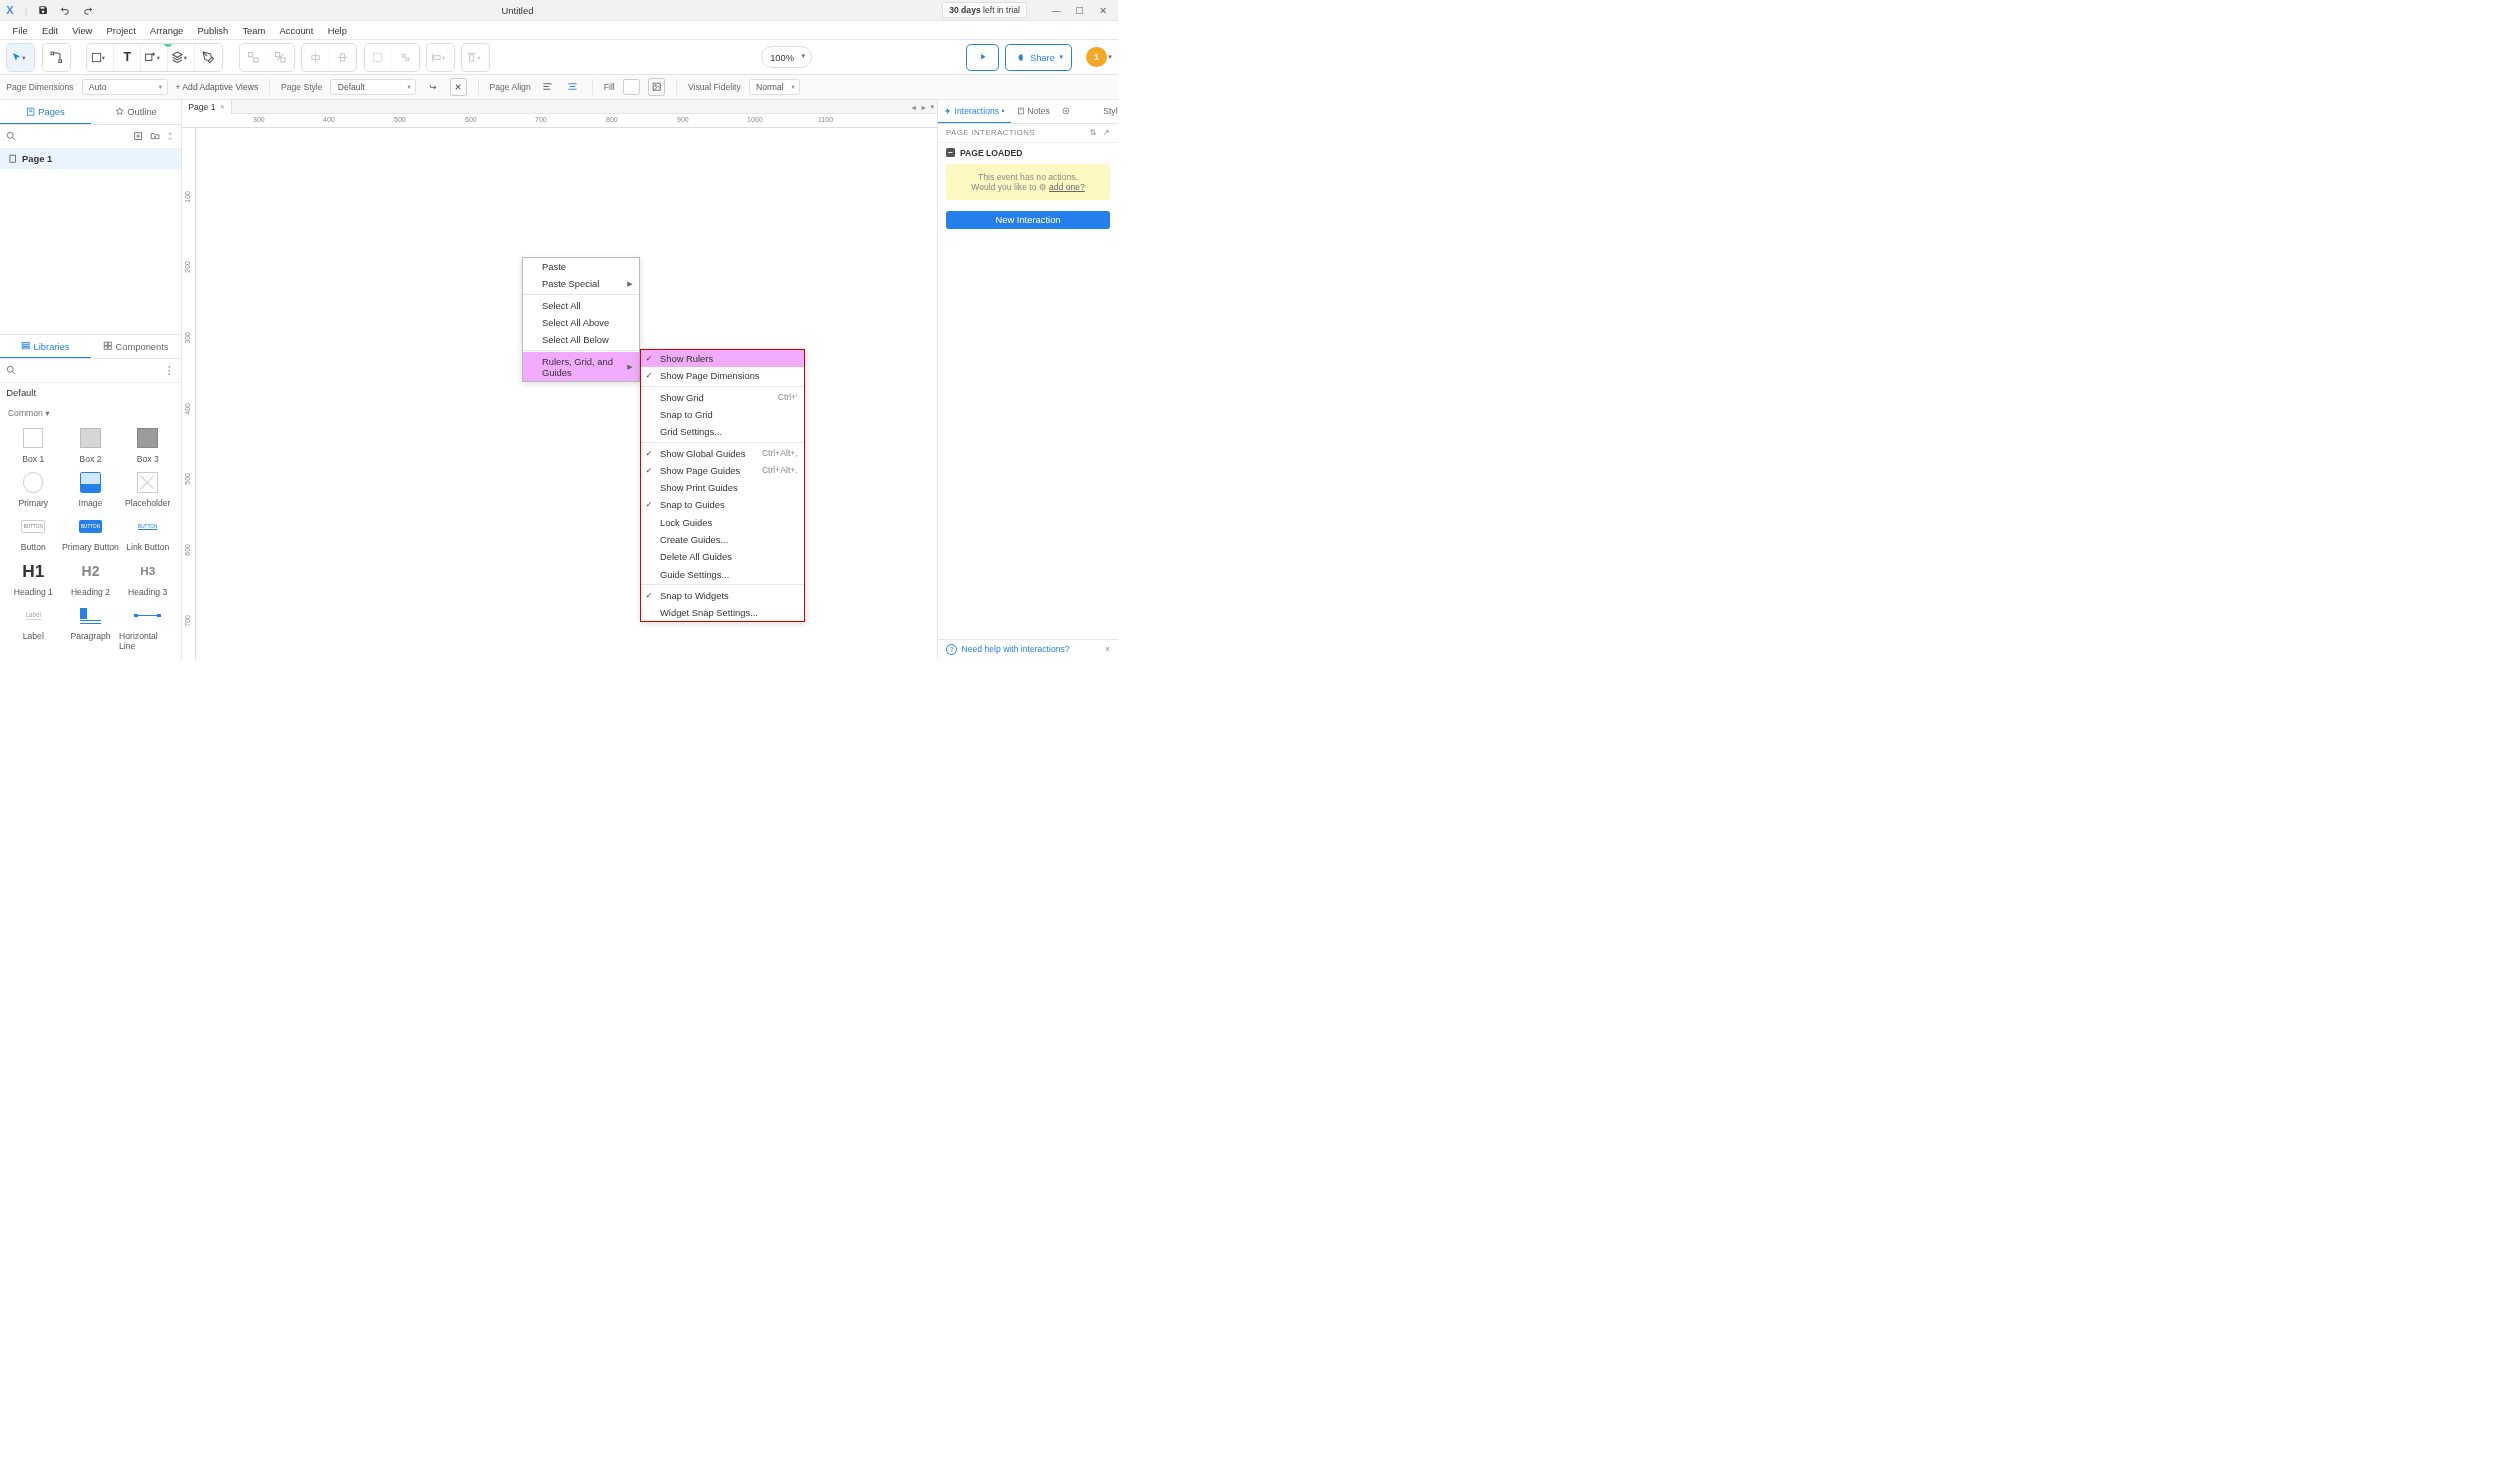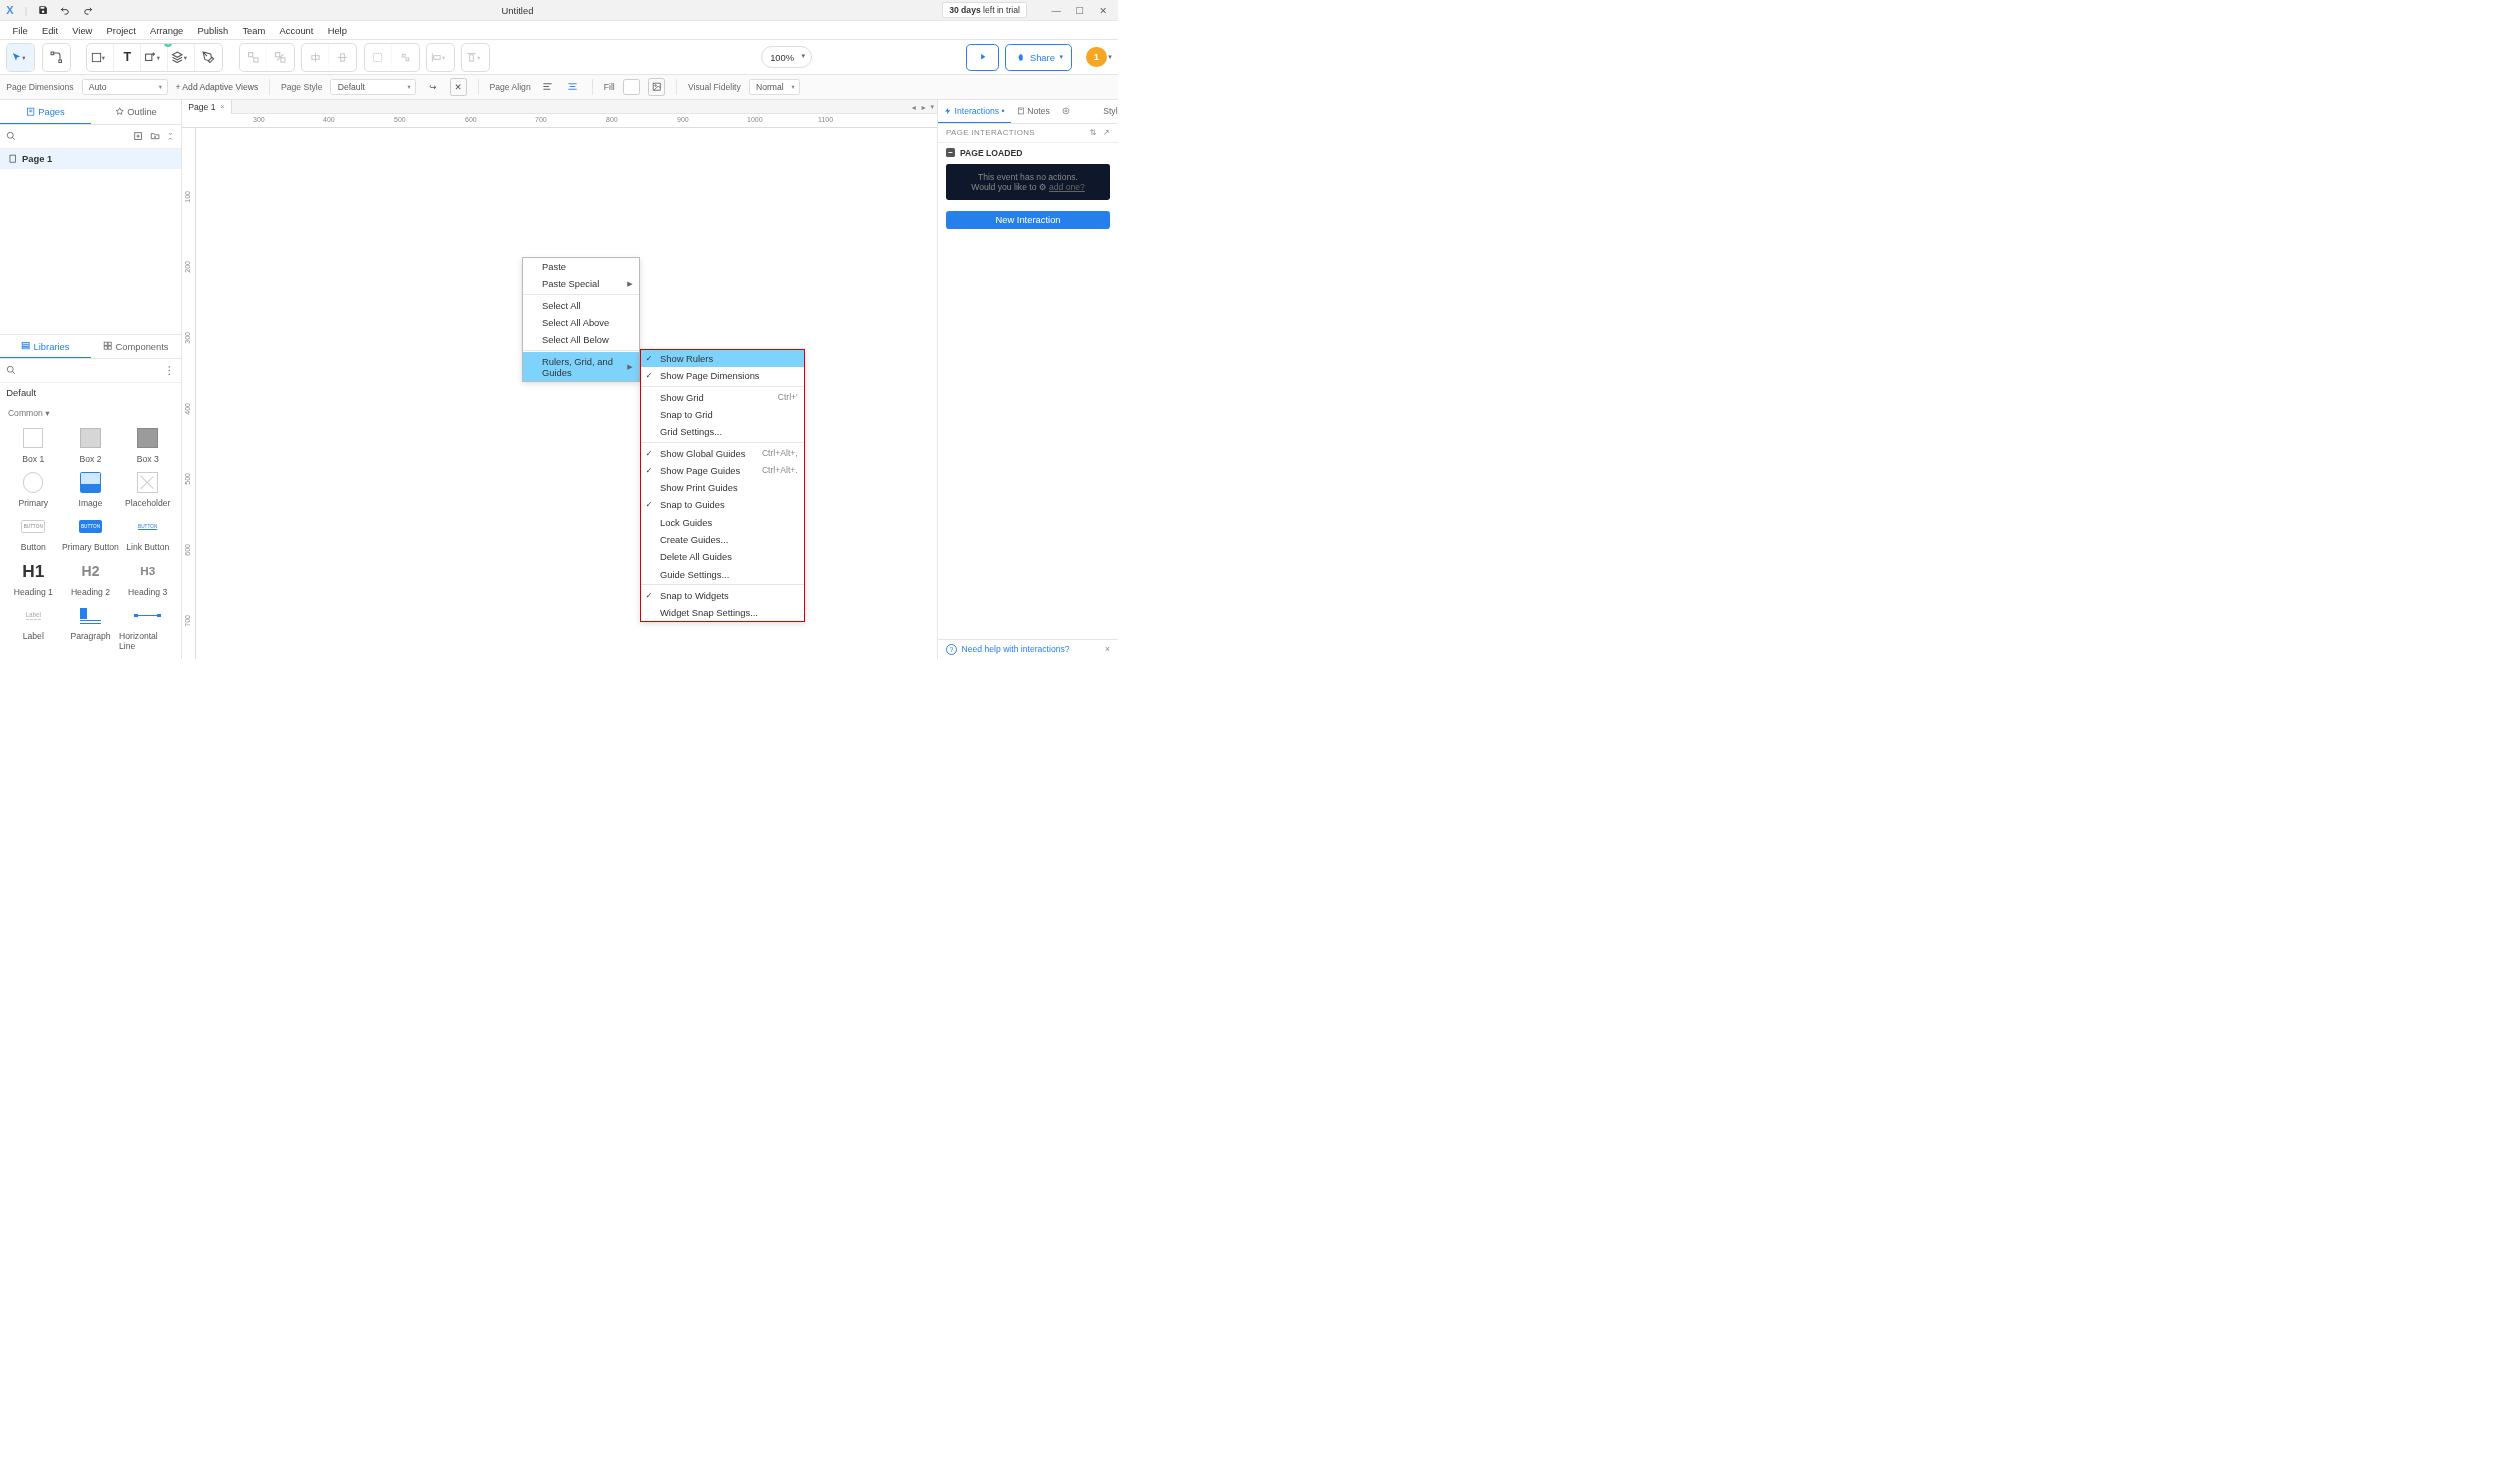--- a/index.html
+++ b/index.html
@@ -85,28 +85,28 @@
 .right-panel { width: 181px; border-left: 0.8px solid #e5e5e5; display: flex; flex-direction: column; }
 .right-tabs { display: flex; border-bottom: 0.8px solid #e5e5e5; height: 23.6px; }
 .right-tab { padding: 0 6.3px; display:flex; align-items:center; gap:2.4px; font-size:8.6px; color:#666; border-bottom:1.6px solid transparent;}
 .right-tab.active { color:#2680eb; border-bottom-color:#2680eb;}
 .right-tab.right-align { margin-left: auto; gap: 33px; }
 .panel-header { display:flex; align-items:center; justify-content:space-between; padding:4.7px 7.9px; font-size:7.9px; color:#888; letter-spacing:0.4px; border-bottom:0.8px solid #eee;}
 .panel-header .icons { display:flex; gap:6.3px; color:#888;}
 .event-block { padding: 4.7px 7.9px; }
 .event-title { font-size: 8.6px; font-weight: 700; display:flex; align-items:center; gap:4.7px;}
 .event-minus { width:9.4px; height:9.4px; background:#555; color:#fff; font-size:7.9px; display:flex; align-items:center; justify-content:center; border-radius:1.6px;}
-.event-hint { background:#0f172a; border-radius:2.4px; padding:7.9px; margin-top:6.3px; font-size:8.6px; color:#888; text-align:center;}
+.event-hint { background:#fef9c3; border-radius:2.4px; padding:7.9px; margin-top:6.3px; font-size:8.6px; color:#888; text-align:center;}
 .event-hint a { color:#666; text-decoration: underline; }
 .new-interaction { margin:6.3px 7.9px; background:#2680eb; color:#fff; border-radius:3.1px; height:18px; display:flex; align-items:center; justify-content:center; font-size:9.4px;}
 .help-footer { margin-top:auto; height:20.4px; border-top:0.8px solid #e5e5e5; display:flex; align-items:center; padding:0 7.9px; gap:4.7px; color:#2680eb; font-size:8.6px;}
 .help-footer .close { margin-left:auto; color:#888;}
 .context-menu { position:absolute; background:#fff; border:0.8px solid #bbb; box-shadow:0 1.6px 6.3px rgba(0,0,0,0.15); font-size:9.4px; z-index:50;}
 .context-menu .mi { padding: 3.1px 15.7px 3.1px 19px; display:flex; align-items:center; position:relative; min-height:17.3px;}
-.context-menu .mi.hl { background:#7dd3fc; }
+.context-menu .mi.hl { background:#f0abfc; }
 .context-menu .sep { height:0.8px; background:#e5e5e5; margin:1.6px 0;}
 .context-menu .mi .arrow { position:absolute; right:6.3px; font-size:7px; color:#666;}
 .context-menu .mi .check { position:absolute; left:4.7px; font-size:7.9px;}
 .context-menu .mi .shortcut { position:absolute; right:6.3px; font-size:8.6px; color:#888;}
 .submenu-box { border: 1.6px solid #d40000; }
 .cm1 { left: 522px; top: 257px; width: 118px; }
 .cm2 { left: 640px; top: 349px; width: 165px; }
 .badge-i { position:absolute; top:-4.7px; right:-4.7px; width:7.9px; height:7.9px; border-radius:50%; background:#4fd1a1; color:#fff; font-size:5.5px; display:flex; align-items:center; justify-content:center;}
 svg { display:block; }
 </style>

